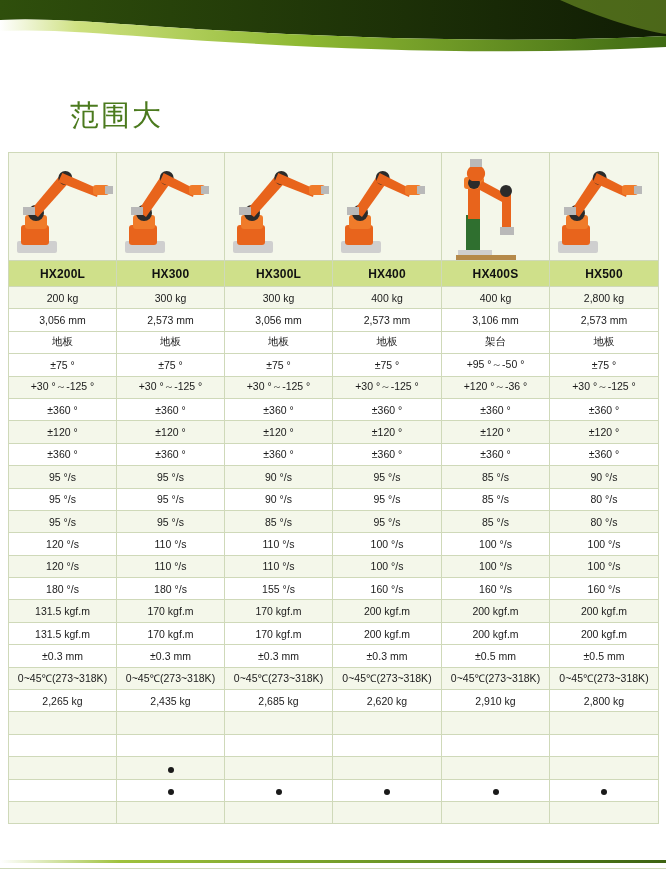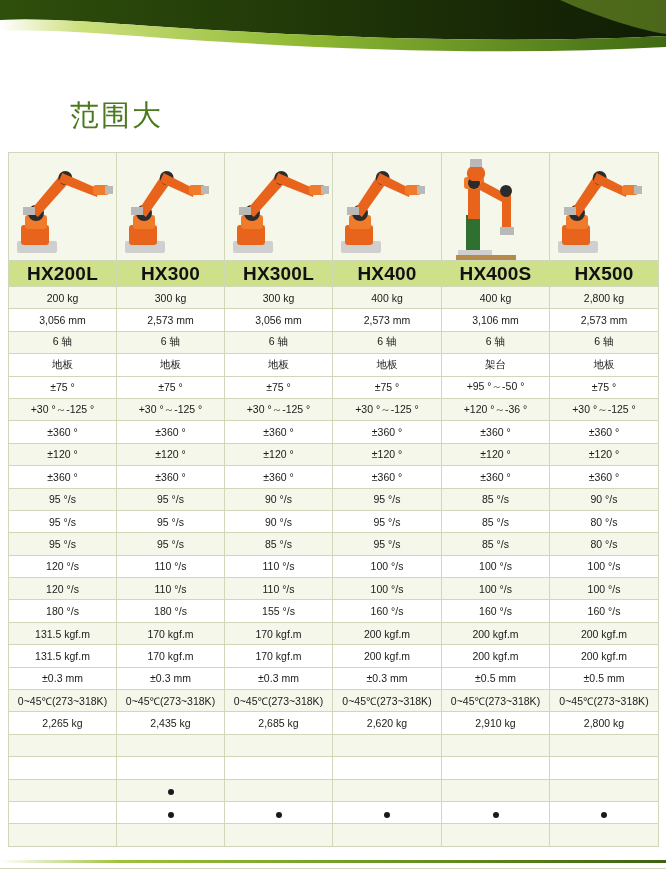--- a/index.html
+++ b/index.html
@@ -59,21 +59,21 @@
     background: #f4f7ea;
     padding: 0;
     position: relative;
   }
   .robot-cell { width: 100%; height: 107px; display: block; }
 
   
   tr.model-row th {
     background: #cfe08a;
     height: 26px;
-    font-size: 19px;
+    font-size: 12px;
     font-weight: bold;
     color: #111;
     font-family: "Liberation Sans", sans-serif;
     letter-spacing: 0.2px;
   }
 
   
   tr.data-row td {
     height: 22.4px;
     font-size: 10.5px;
@@ -265,28 +265,20 @@
           <td>2,800 kg</td>
         </tr>
         <tr class="data-row even">
           <td>3,056 mm</td>
           <td>2,573 mm</td>
           <td>3,056 mm</td>
           <td>2,573 mm</td>
           <td>3,106 mm</td>
           <td>2,573 mm</td>
         </tr>
-        <tr class="data-row odd">
-          <td>6 轴</td>
-          <td>6 轴</td>
-          <td>6 轴</td>
-          <td>6 轴</td>
-          <td>6 轴</td>
-          <td>6 轴</td>
-        </tr>
         <tr class="data-row even">
           <td>地板</td>
           <td>地板</td>
           <td>地板</td>
           <td>地板</td>
           <td>架台</td>
           <td>地板</td>
         </tr>
         <tr class="data-row even">
           <td>±75 °</td>

